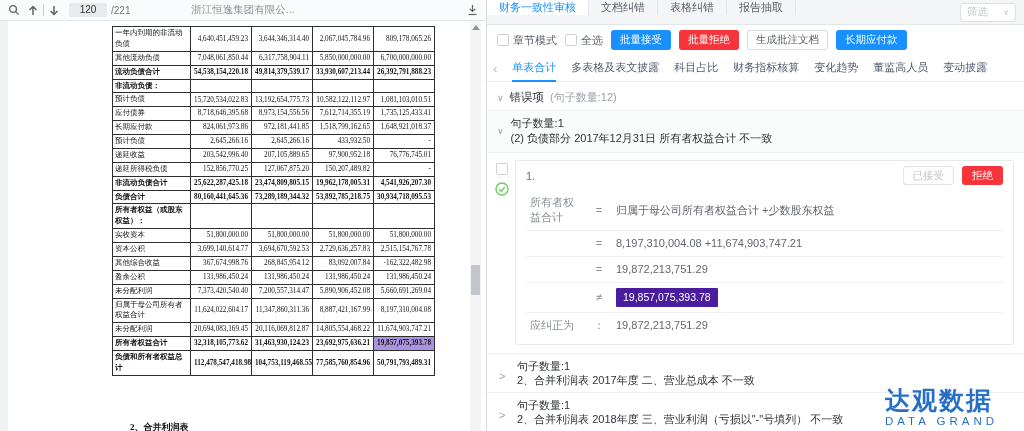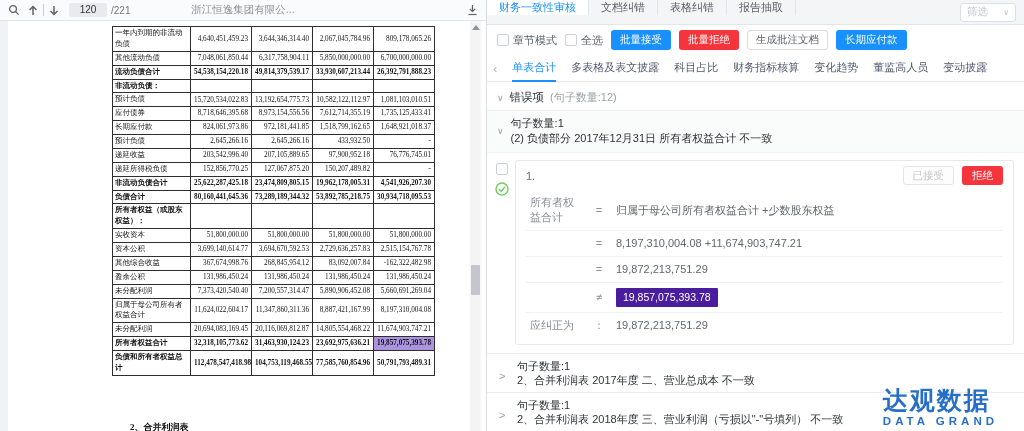--- a/index.html
+++ b/index.html
@@ -79,21 +79,21 @@
   .formula td.fv{color:#62666d}
   .badge{display:inline-block;background:var(--badge);color:#fff;padding:2px 7px;border-radius:1px;font-size:10.5px}
 
   .items .item{position:relative;padding:5px 10px 5px 30px;border-top:1px solid #ecedef;cursor:pointer}
   .items .chevr{position:absolute;left:12px;top:16px;color:#9aa0a8;font-size:11px}
   .items .l1{color:#2f3338;font-size:11px;line-height:14px}
   .items .l2{color:#2f3338;font-size:11px;line-height:14px;}
 
   .watermark{position:absolute;right:26px;bottom:4px;color:var(--wm);opacity:.92;text-align:left;pointer-events:none}
   .wcn{font-size:25px;font-weight:700;letter-spacing:2px;line-height:26px}
-  .wen{font-size:11.5px;font-weight:700;letter-spacing:4px;margin-top:2px}
+  .wen{font-size:11.5px;font-weight:400;letter-spacing:4px;margin-top:2px}
 
   svg.icon{display:block}
 </style>
 </head>
 <body>
 
 <div class="app">
 
   <section class="viewer">
     <div class="vtoolbar">

